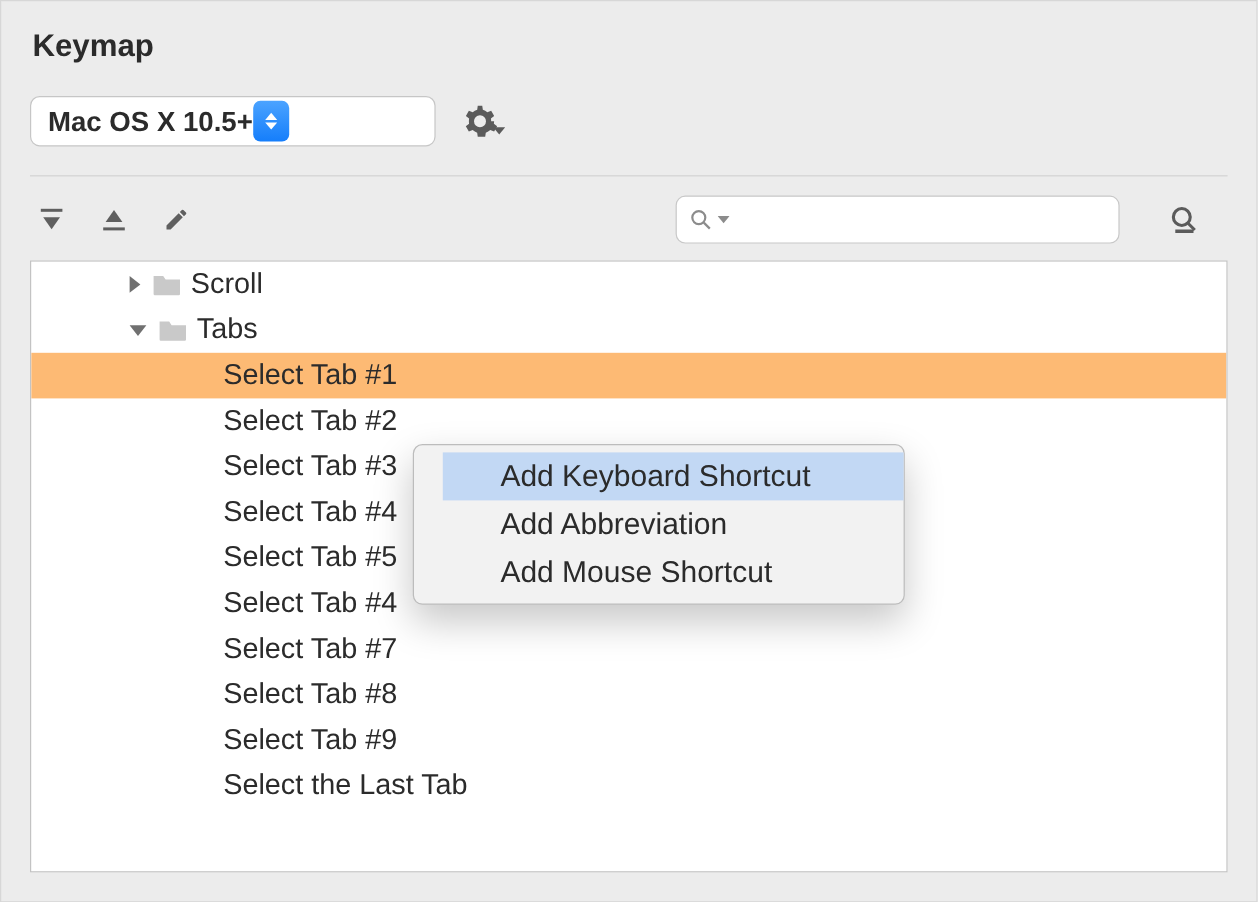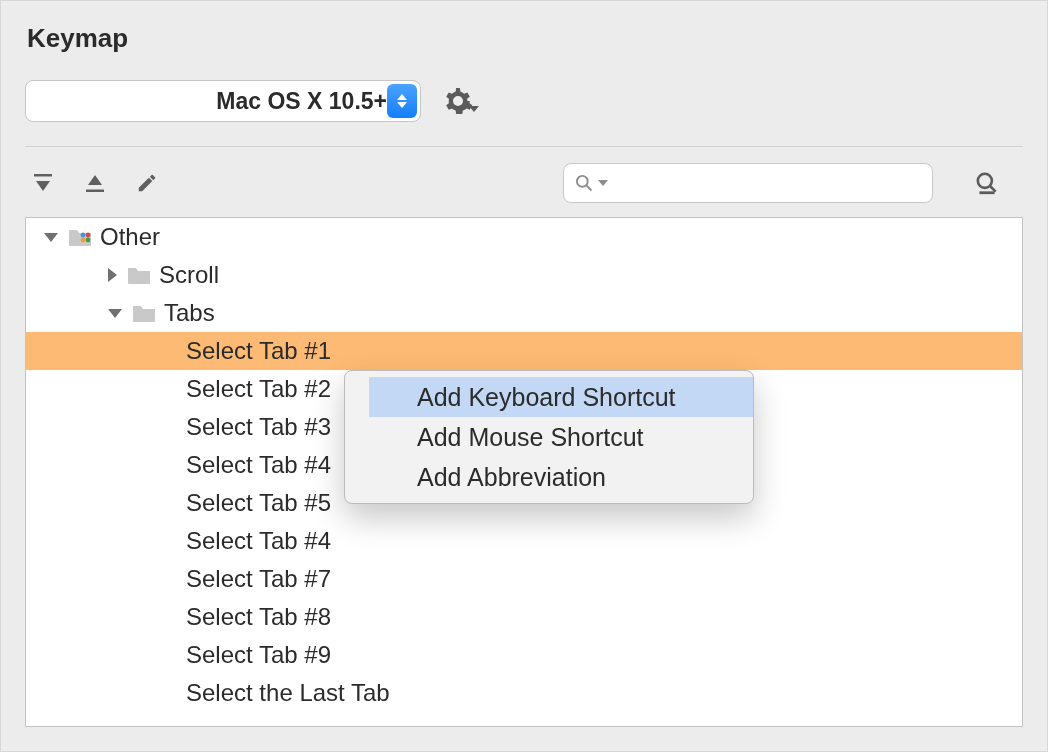--- a/index.html
+++ b/index.html
@@ -21,22 +21,22 @@
   }
   .top-row {
     display: flex;
     align-items: center;
     gap: 22px;
     padding: 18px 24px 24px 24px;
   }
   .combo {
     display: flex;
     align-items: center;
-    justify-content: flex-end;
-    width: 396px;
+    justify-content: flex-start;
+    width: 338px;
     height: 42px;
     background: #ffffff;
     border: 1px solid #c6c6c6;
     border-radius: 8px;
     padding-left: 14px;
     padding-right: 3px;
     font-weight: 700;
     font-size: 23px;
   }
   .combo-btn {
@@ -224,33 +224,20 @@
     <svg width="26" height="26" viewBox="0 0 24 24" fill="none" stroke="#5b5b5b" stroke-width="2.4">
       <circle cx="10" cy="10" r="6.5"></circle>
       <line x1="15" y1="15" x2="20" y2="20"></line>
       <path d="M5 21h14" stroke-width="2.6"></path>
     </svg>
   </div>
 </div>
 
 <div class="tree-panel">
 
-  <div class="row indent-0">
-    <span class="tri down"></span>
-    <span class="folder">
-      <svg width="24" height="20" viewBox="0 0 24 20">
-        <path d="M1 3h8l2 3h12v12a1 1 0 01-1 1H2a1 1 0 01-1-1V3z" fill="#c9c9c9"></path>
-        <circle cx="15" cy="13" r="2.4" fill="#f0a030"></circle>
-        <circle cx="20" cy="13" r="2.4" fill="#3f9e4f"></circle>
-        <circle cx="15" cy="8" r="2.4" fill="#4a90e2"></circle>
-        <circle cx="20" cy="8" r="2.4" fill="#d14b4b"></circle>
-      </svg>
-    </span>
-    <span>Other</span>
-  </div>
 
   <div class="row indent-1">
     <span class="tri right"></span>
     <span class="folder">
       <svg width="24" height="20" viewBox="0 0 24 20">
           <path d="M1 3h8l2 3h12v12a1 1 0 01-1 1H2a1 1 0 01-1-1V3z" fill="#c9c9c9"></path>
         </svg>
     </span>
     <span>Scroll</span>
   </div>
@@ -294,20 +281,20 @@
     </div>
   <div class="row indent-2">
       <span>Select the Last Tab</span>
     </div>
 
   <div class="ctx-menu">
     <div class="ctx-item hover">
         <span>Add Keyboard Shortcut</span>
       </div>
     <div class="ctx-item">
+        <span>Add Abbreviation</span>
+      </div>
+    <div class="ctx-item">
         <span>Add Mouse Shortcut</span>
       </div>
-    <div class="ctx-item">
-        <span>Add Abbreviation</span>
-      </div>
   </div>
 
 </div>
 
 </body></html>

